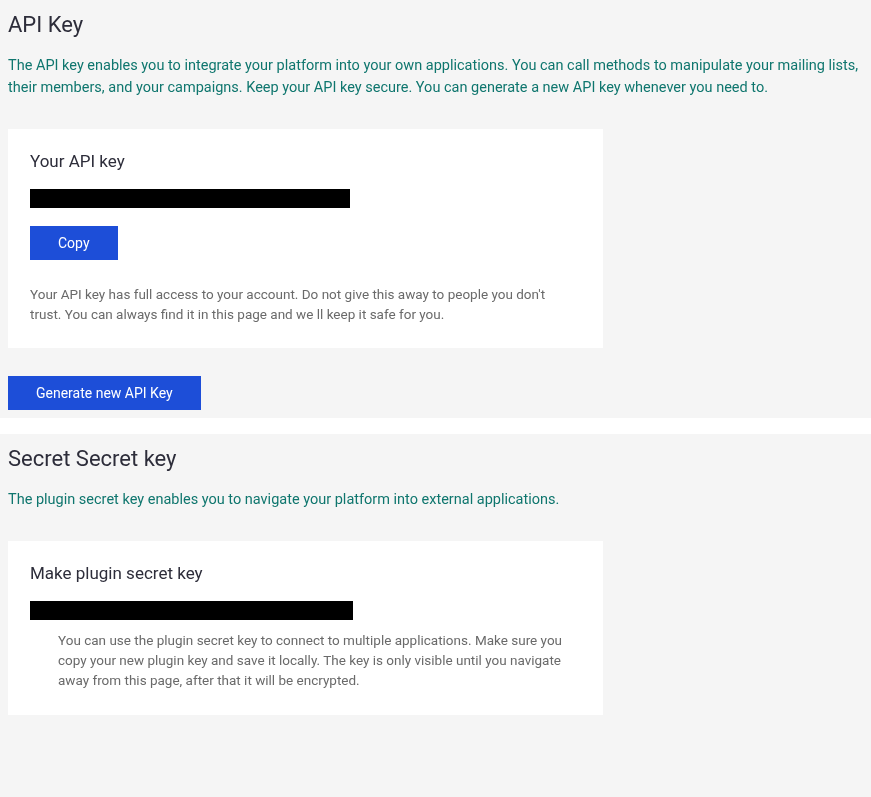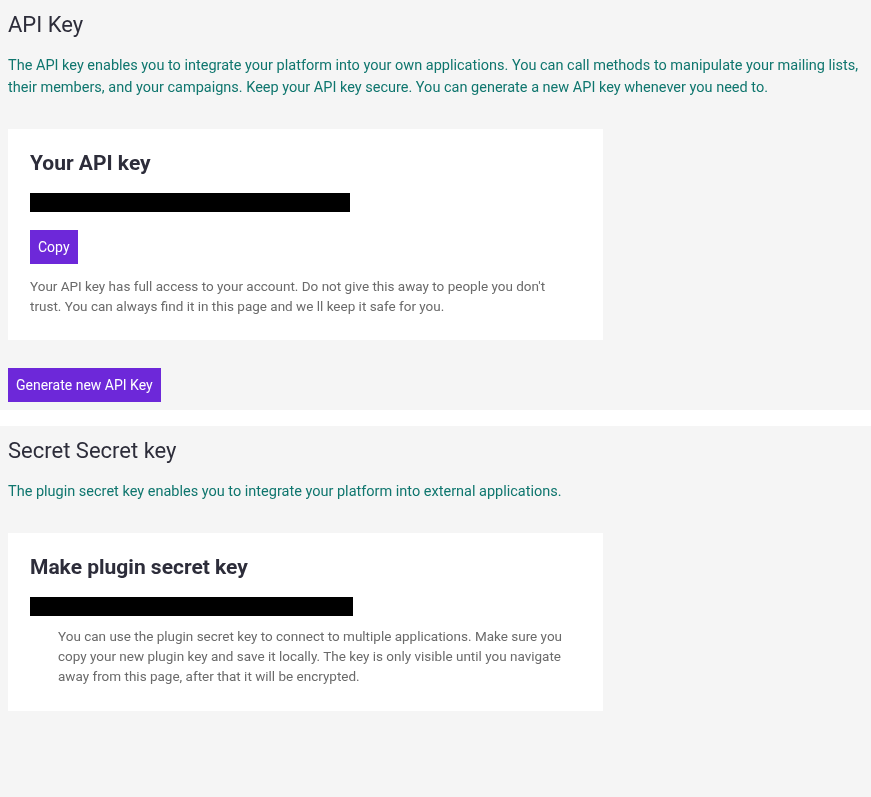--- a/index.html
+++ b/index.html
@@ -29,52 +29,52 @@
       line-height: 1.5;
       margin-bottom: 30px;
     }
     .card {
       background: #ffffff;
       width: 595px;
       padding: 22px 22px 24px 22px;
       margin-bottom: 28px;
     }
     .card-title {
-      font-size: 21px;
-      font-weight: 700;
+      font-size: 17px;
+      font-weight: 400;
       color: #2d2d3a;
       margin-bottom: 18px;
     }
     .redacted {
       background: #000000;
       height: 19px;
       margin-bottom: 18px;
     }
     .redacted.w1 {
       width: 320px;
     }
     .redacted.w2 {
       width: 323px;
       margin-bottom: 10px;
     }
     .btn {
       display: inline-block;
-      background: #6d28d9;
+      background: #1d4ed8;
       color: #ffffff;
       border: none;
-      padding: 9px 8px;
+      padding: 9px 28px;
       font-size: 14px;
       cursor: pointer;
       font-family: inherit;
     }
     .card-note {
       font-size: 13.5px;
       color: #6a6a6a;
       line-height: 1.5;
-      margin-top: 12px;
+      margin-top: 24px;
       max-width: 535px;
     }
     .card-note.tight {
       margin-top: 6px;
       margin-left: 28px;
     }
     .divider {
       height: 16px;
       background: #ffffff;
       width: 100%;
@@ -94,21 +94,21 @@
     <p class="card-note">Your API key has full access to your account. Do not give this away to people you don't trust. You can always find it in this page and we ll keep it safe for you.</p>
   </div>
 
   <button class="btn">Generate new API Key</button>
 </div>
 
 <div class="divider"></div>
 
 <div class="section">
   <h2 class="section-title">Secret Secret key</h2>
-  <p class="section-desc">The plugin secret key enables you to integrate your platform into external applications.</p>
+  <p class="section-desc">The plugin secret key enables you to navigate your platform into external applications.</p>
 
   <div class="card">
     <div class="card-title">Make plugin secret key</div>
     <div class="redacted w2"></div>
     <p class="card-note tight">You can use the plugin secret key to connect to multiple applications. Make sure you copy your new plugin key and save it locally. The key is only visible until you navigate away from this page, after that it will be encrypted.</p>
   </div>
 
 </div>
 
 </body></html>

